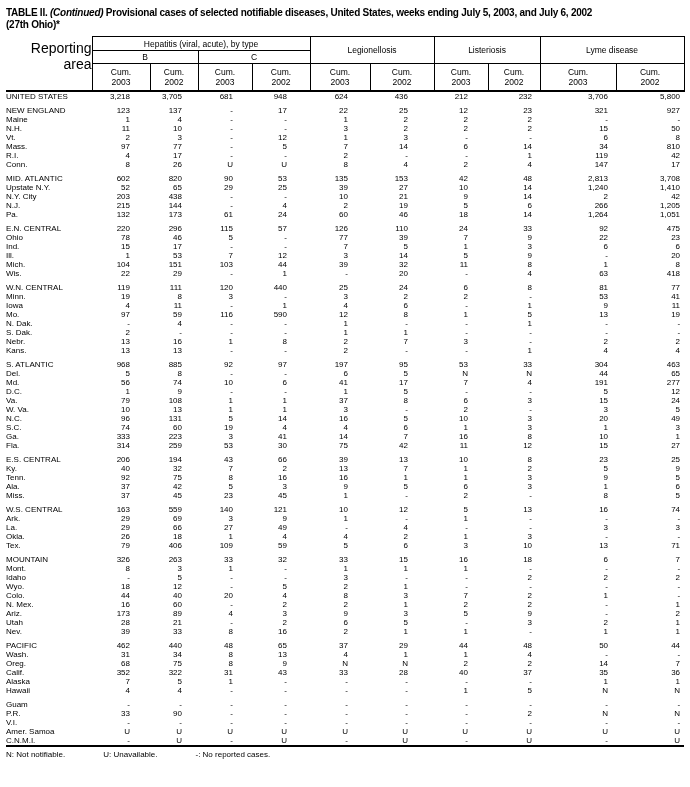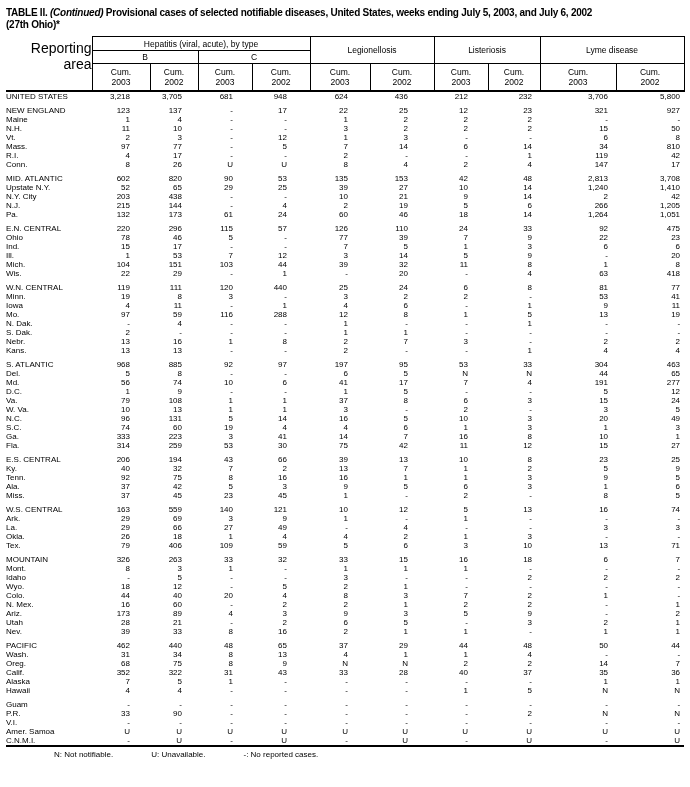--- a/index.html
+++ b/index.html
@@ -44,21 +44,21 @@
   td.c2 { padding-right:19px; }
   td.c3 { padding-right:23px; }
   td.c4 { padding-right:22px; }
   td.c5 { padding-right:26px; }
   td.c6 { padding-right:20px; }
   td.c7 { padding-right:8px; }
   td.c8 { padding-right:8px; }
   td.c9 { padding-right:4px; }
   tr.gap-row td { height:5px; line-height:5px; font-size:1px; }
   .footnotes { margin-top:3px; font-size:8px; line-height:1.25; width:678px; }
-  .legend span.l1 { display:inline-block; width:95px;margin-left:48px; }
+  .legend span.l1 { display:inline-block; width:95px; }
   .legend span.l2 { display:inline-block; width:90px; }
 </style>
 </head>
 <body>
 
 <div class="page">
 
   <div class="title">
     <span>TABLE II.</span>
     <span class="ital">(Continued)</span>
@@ -432,21 +432,21 @@
           <td class="num c6">-</td>
           <td class="num c7">1</td>
           <td class="num c8">9</td>
           <td class="num c9">11</td>
         </tr>
         <tr>
           <td class="area">Mo.</td>
           <td class="num c0">97</td>
           <td class="num c1">59</td>
           <td class="num c2">116</td>
-          <td class="num c3">288</td>
+          <td class="num c3">590</td>
           <td class="num c4">12</td>
           <td class="num c5">8</td>
           <td class="num c6">1</td>
           <td class="num c7">5</td>
           <td class="num c8">13</td>
           <td class="num c9">19</td>
         </tr>
         <tr>
           <td class="area">N. Dak.</td>
           <td class="num c0">-</td>

